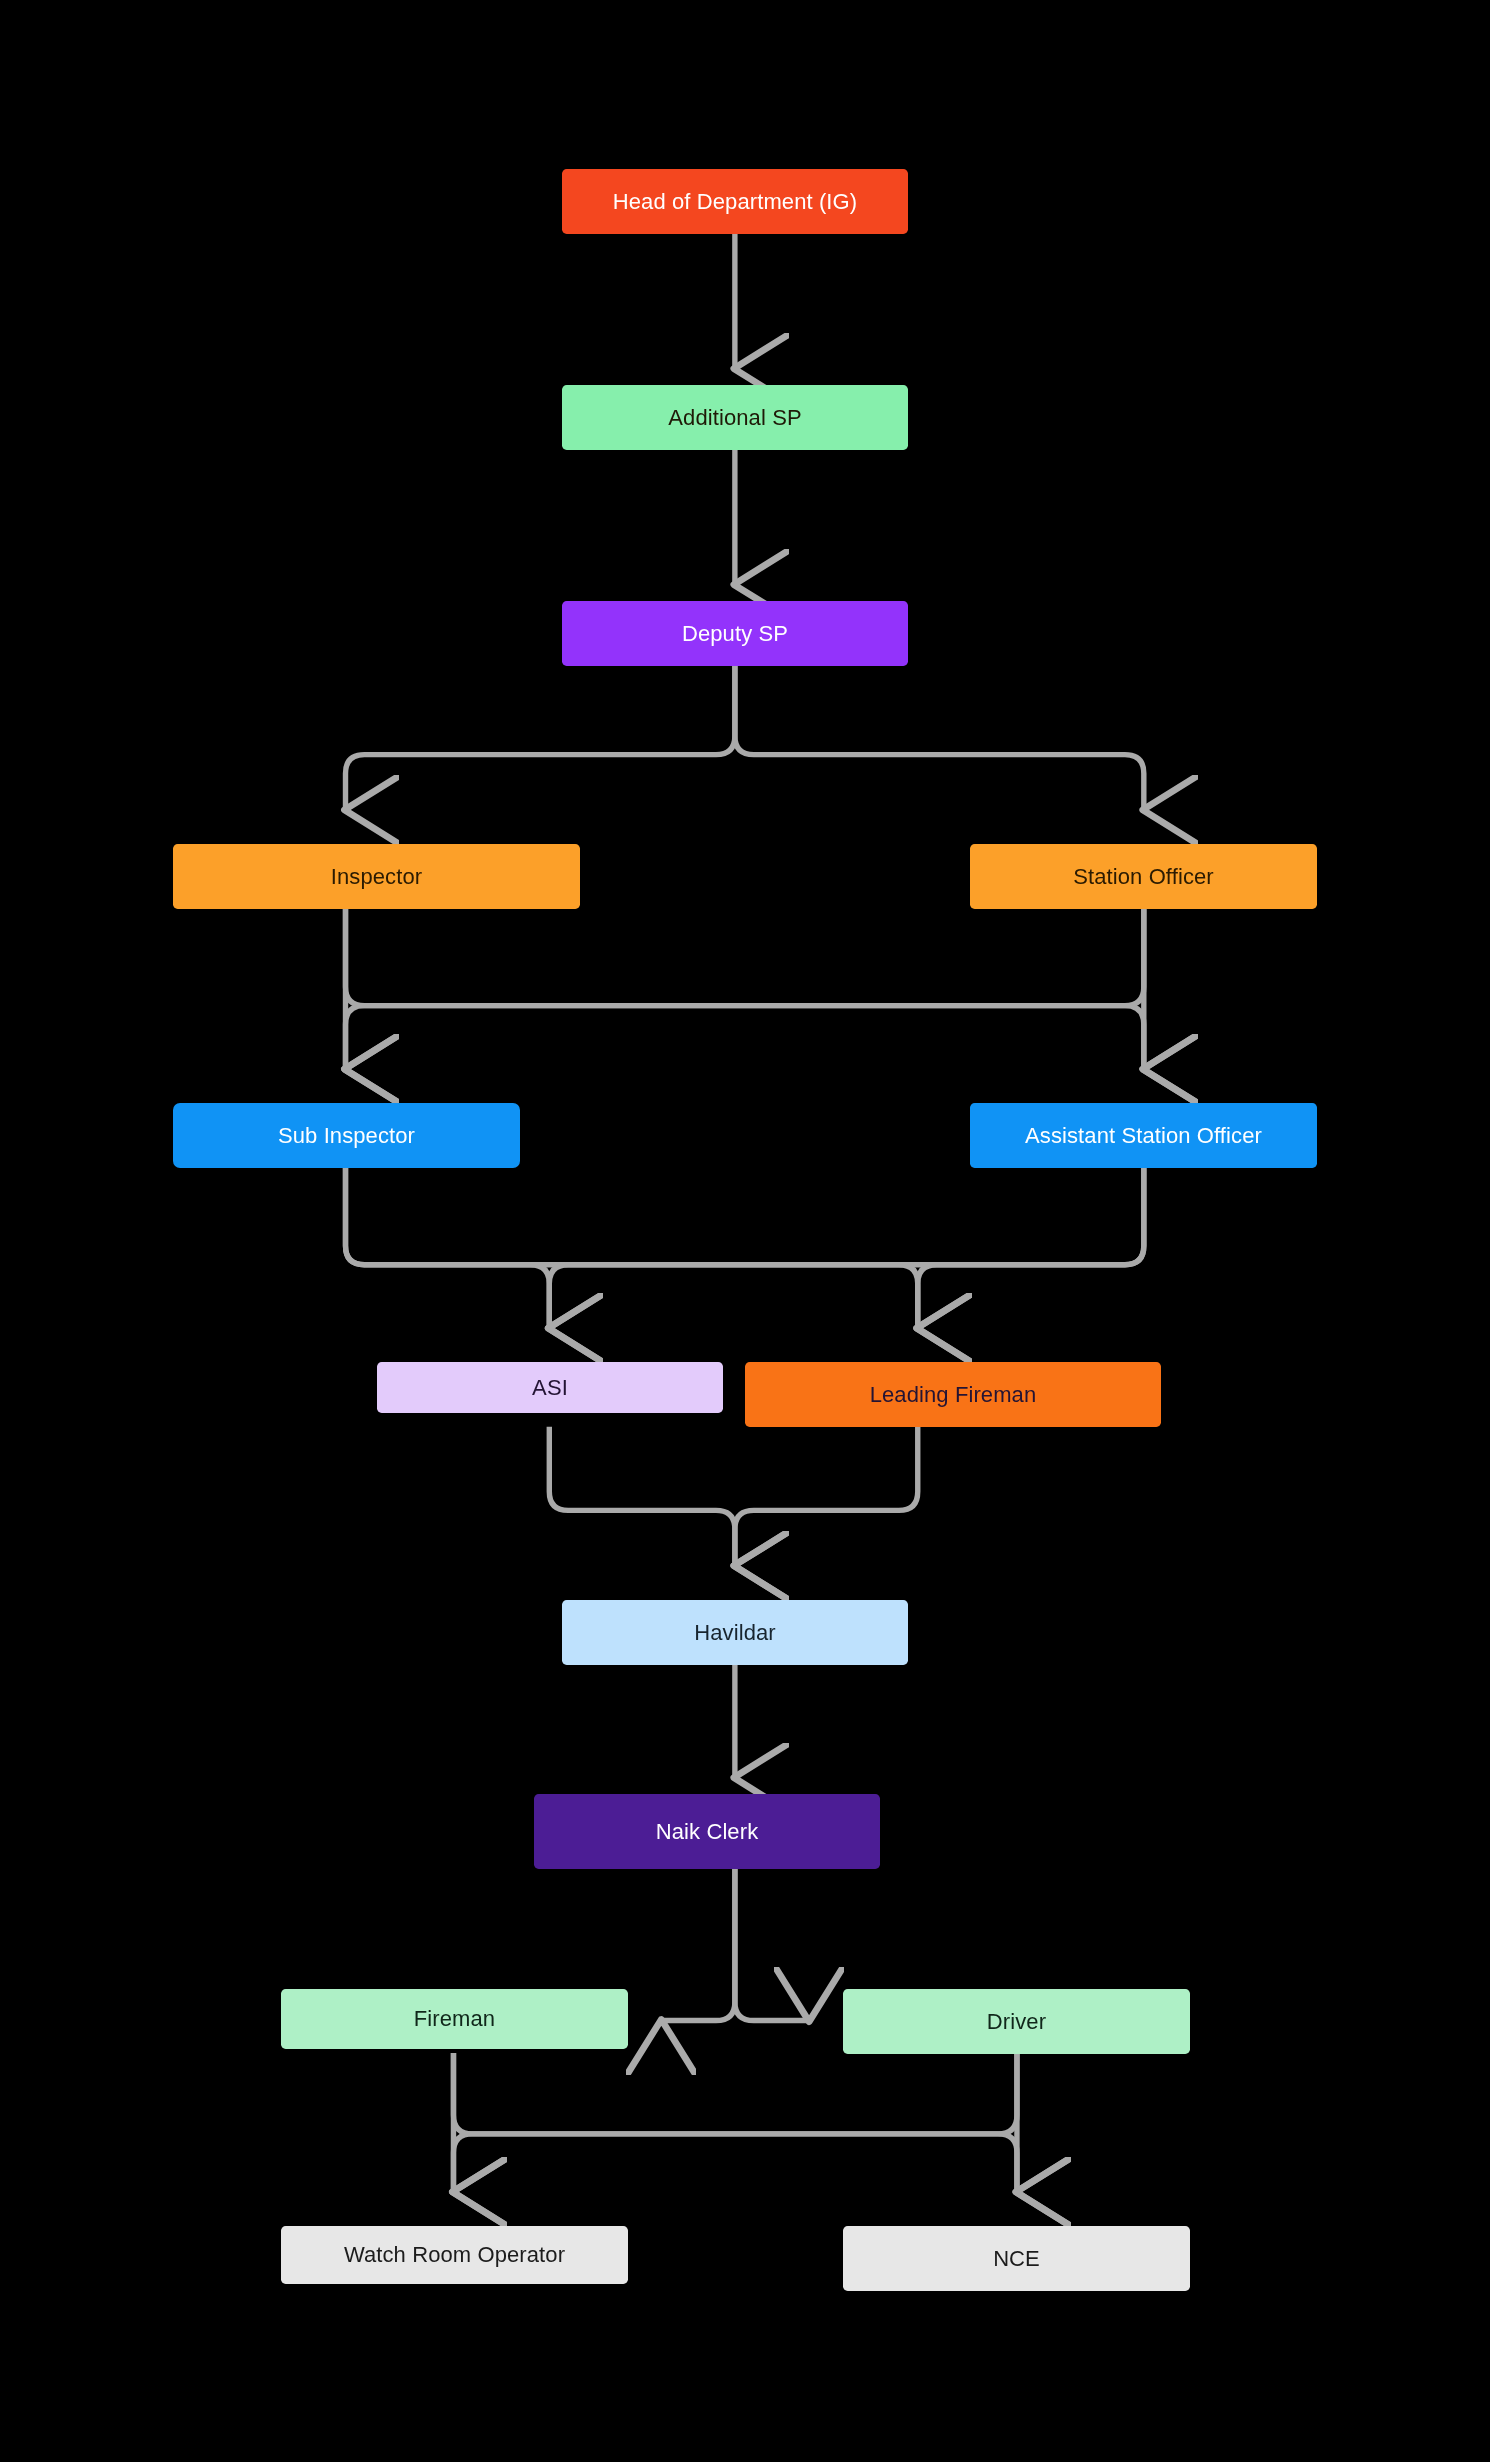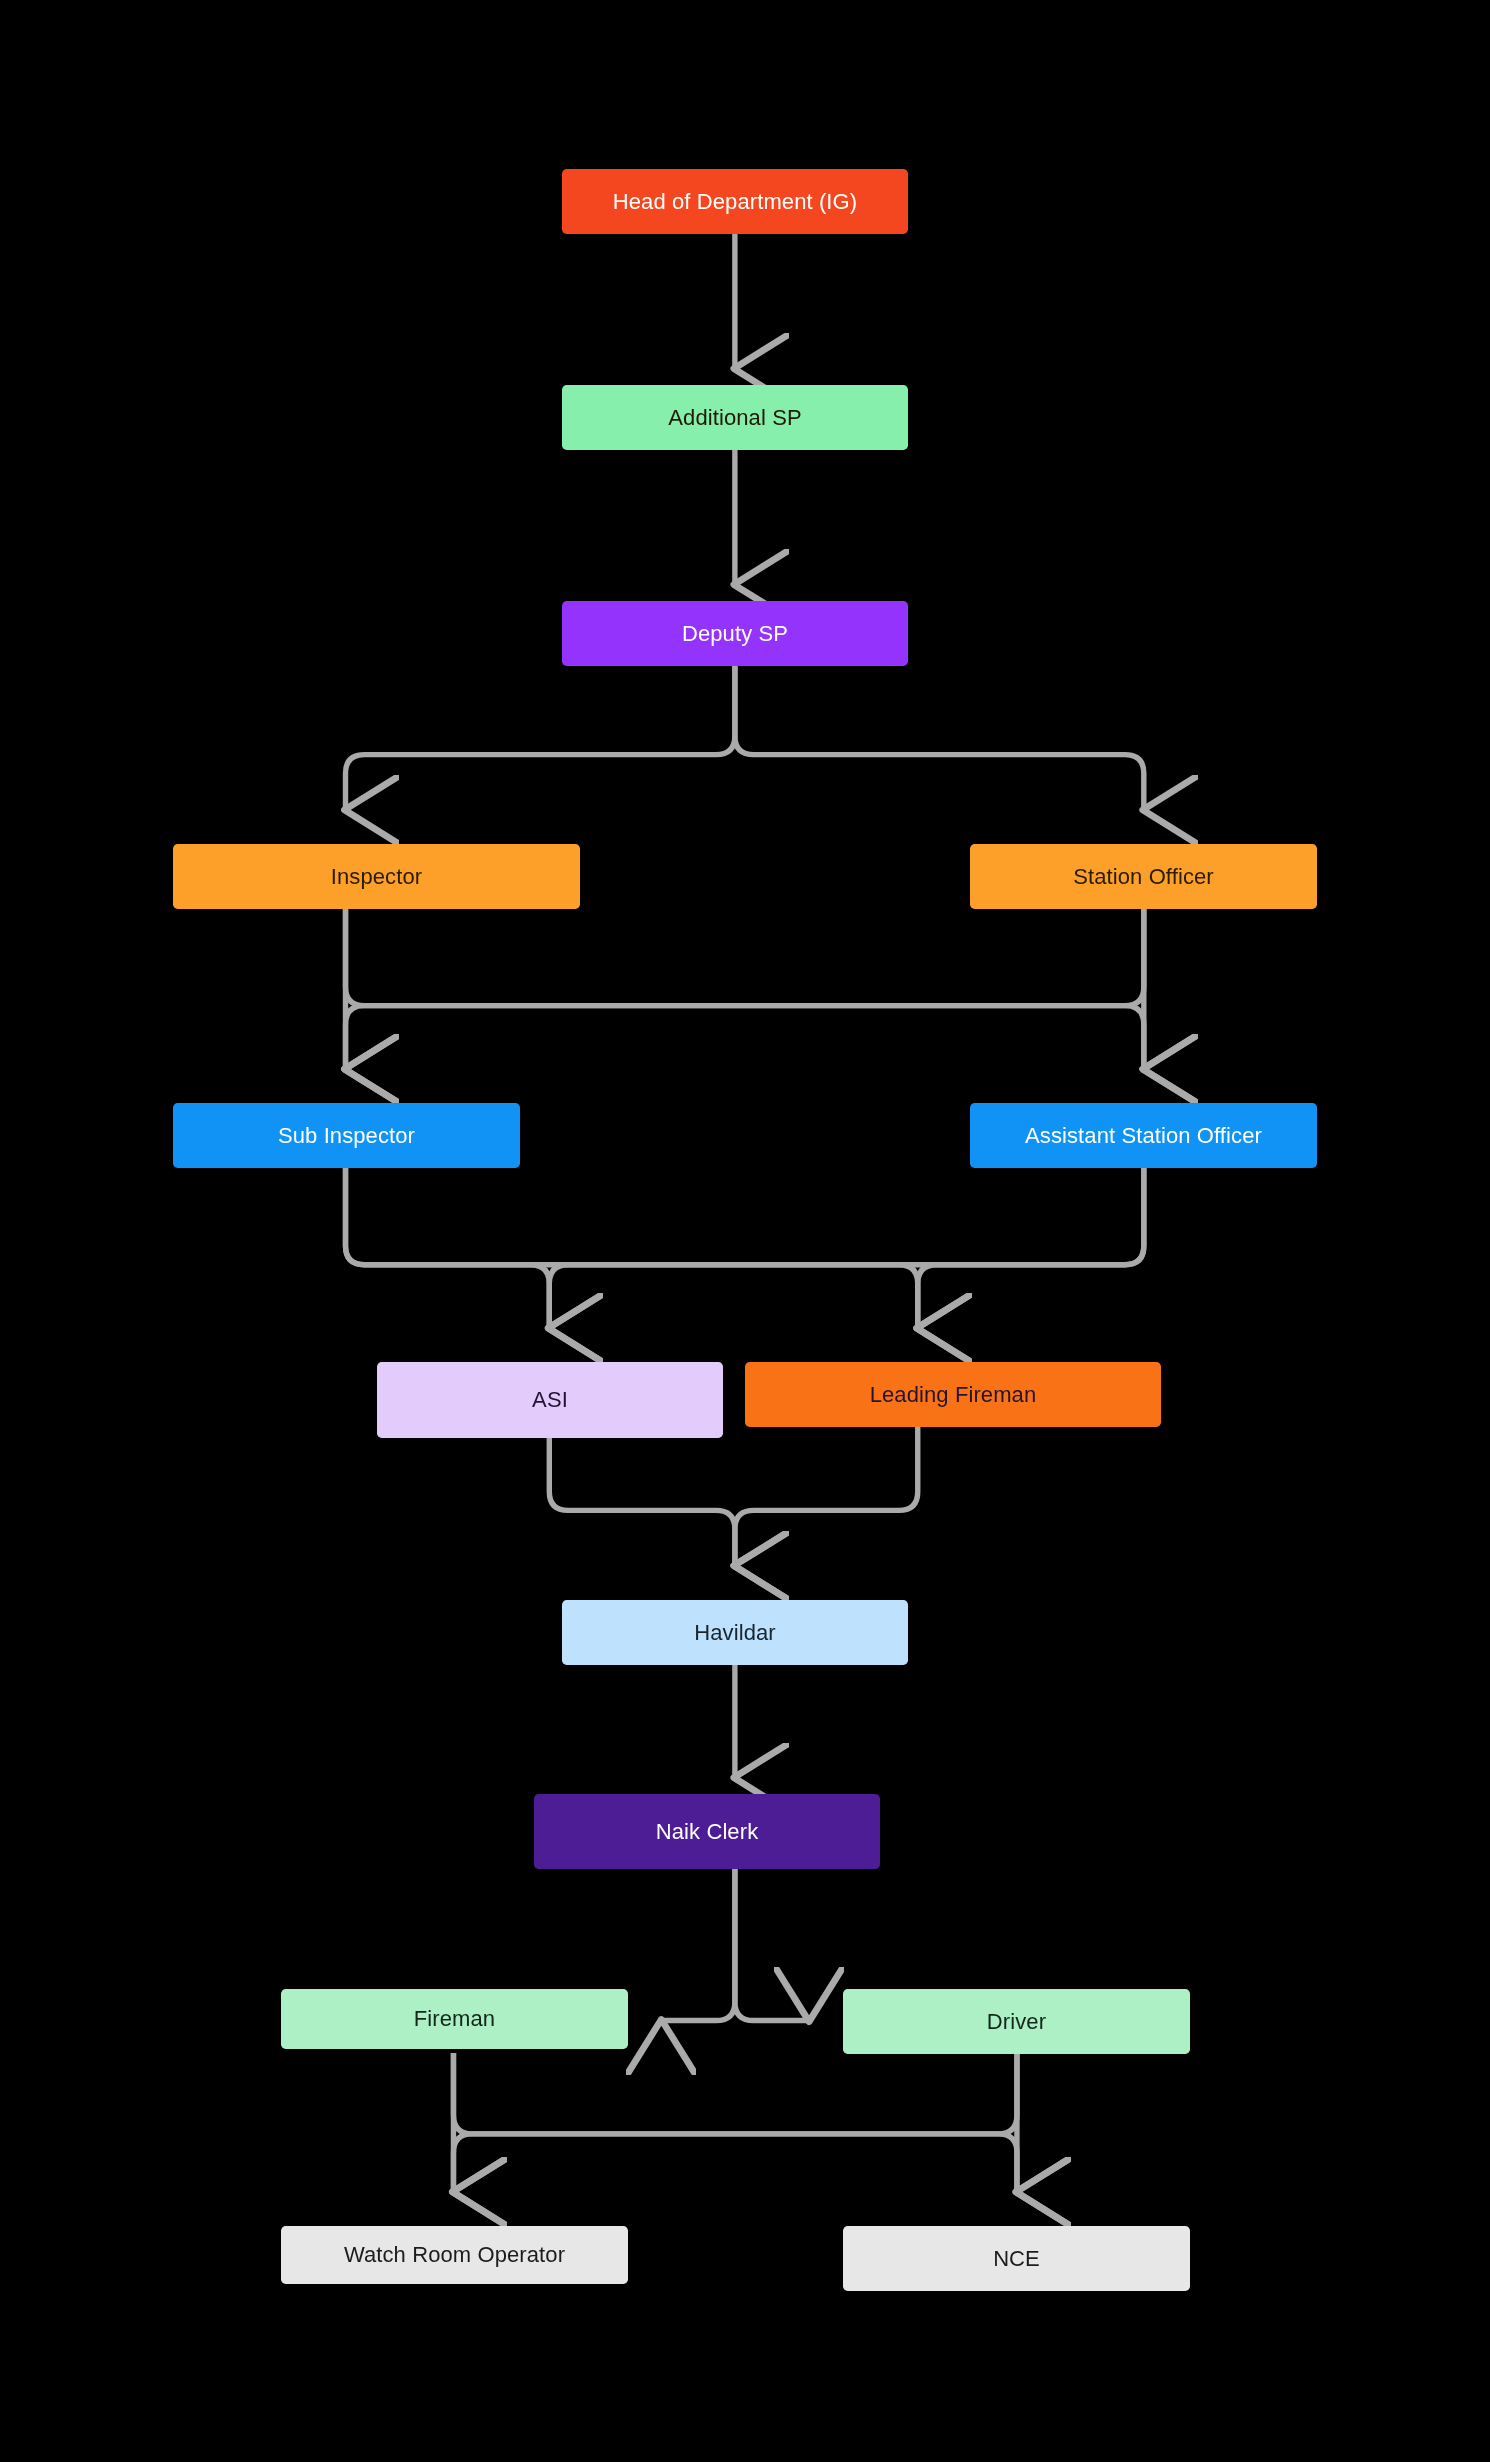--- a/index.html
+++ b/index.html
@@ -105,29 +105,29 @@
   </div>
 
   <div class="node-box" style="left:173px; top:844px; width:407px; height:65px; background:#FCA029; color:#2B1B02;">
     <span>Inspector</span>
   </div>
 
   <div class="node-box" style="left:970px; top:844px; width:347px; height:65px; background:#FCA029; color:#2B1B02;">
     <span>Station Officer</span>
   </div>
 
-  <div class="node-box" style="left:173px; top:1103px; width:347px; height:65px; background:#1093F5; color:#FFFFFF;">
+  <div class="node-box" style="left:173px; top:1103px; width:347px; height:65px; background:#1093F5; color:#FFFFFF;border-radius:7px;">
     <span>Sub Inspector</span>
   </div>
 
   <div class="node-box" style="left:970px; top:1103px; width:347px; height:65px; background:#1093F5; color:#FFFFFF;">
     <span>Assistant Station Officer</span>
   </div>
 
-  <div class="node-box" style="left:377px; top:1362px; width:346px; height:76px; background:#E3CBFB; color:#241434;">
+  <div class="node-box" style="left:377px; top:1362px; width:346px; height:51px; background:#E3CBFB; color:#241434;">
     <span>ASI</span>
   </div>
 
   <div class="node-box" style="left:745px; top:1362px; width:416px; height:65px; background:#f97316; color:#241434;">
     <span>Leading Fireman</span>
   </div>
 
   <div class="node-box" style="left:562px; top:1600px; width:346px; height:65px; background:#BEE1FD; color:#18252F;">
     <span>Havildar</span>
   </div>

